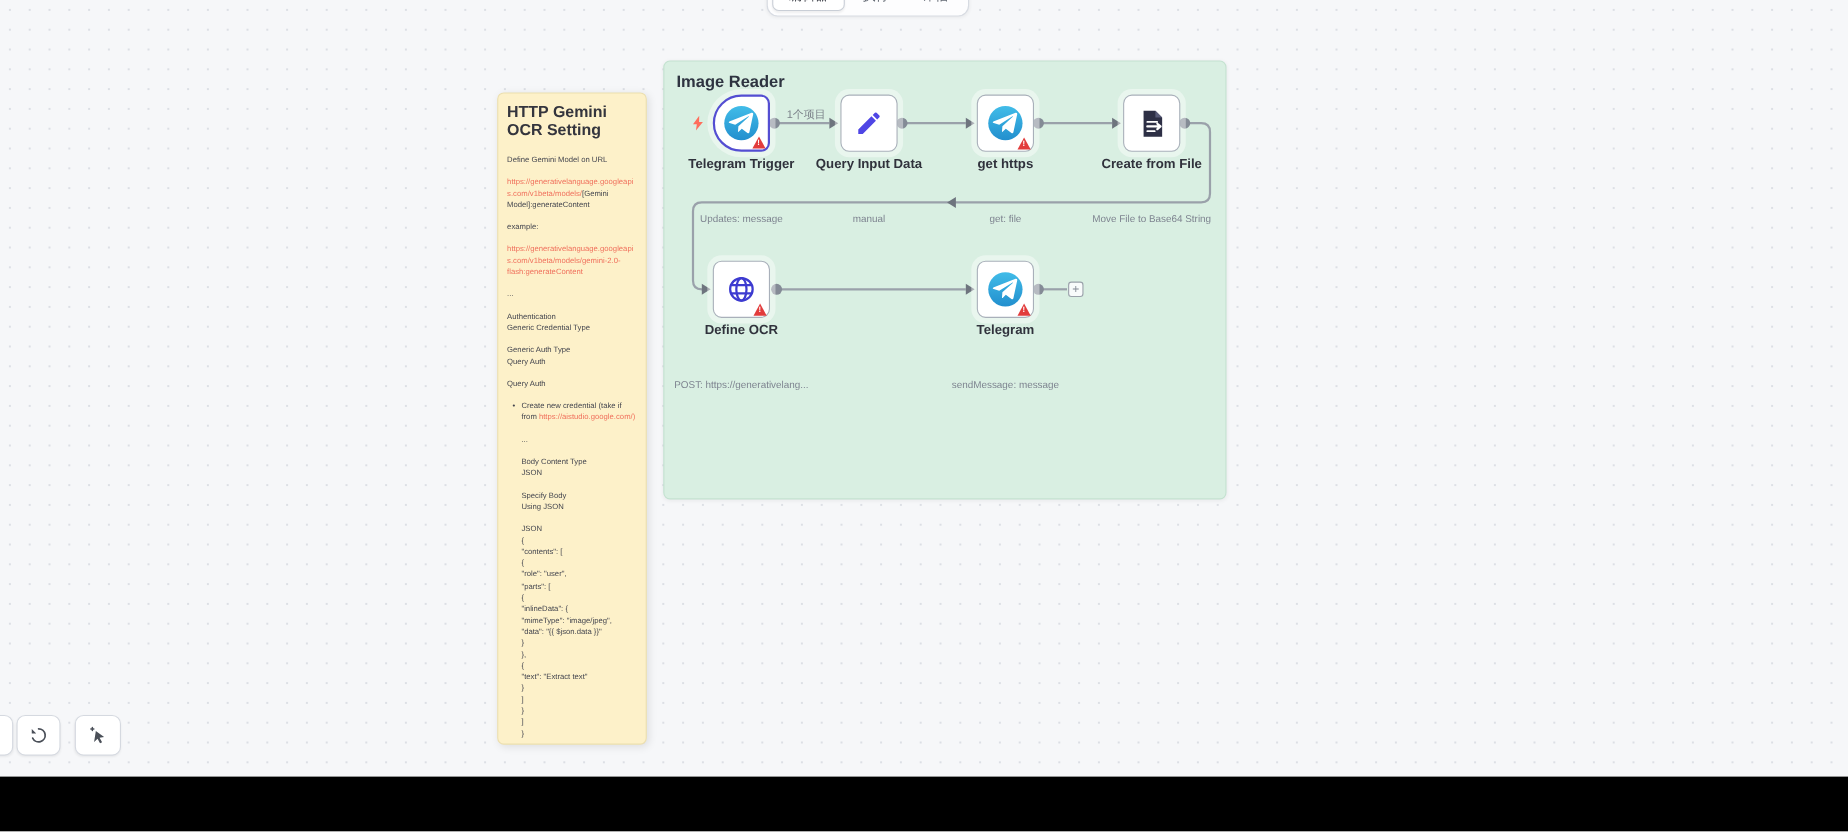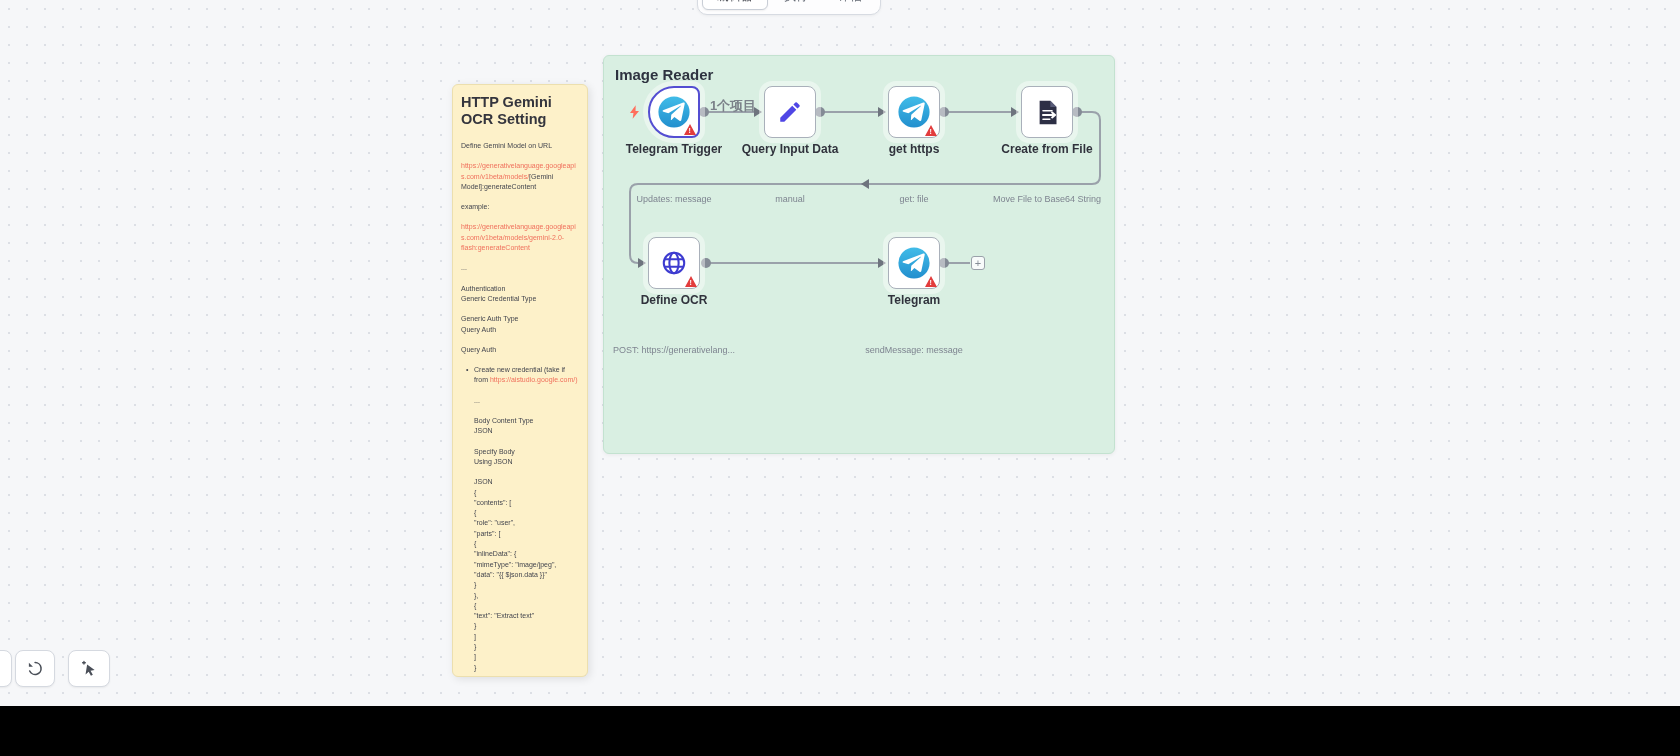--- a/index.html
+++ b/index.html
@@ -48,21 +48,21 @@
     padding:10px 11px;
   }
   .note-green h1 { font-size:15px; color:#2e3340; font-weight:700; }
 
   
   .wires { position:absolute; left:0; top:0; width:1680px; height:706px; z-index:2; pointer-events:none; }
   .wires path.w { stroke:#9aa1aa; stroke-width:2; fill:none; }
   .wires circle.dot { fill:#848b96; }
   .wires polygon.ah { fill:#6e747e; }
 
-  .conn-label { position:absolute; left:708px; top:97px; width:50px; text-align:center; font-size:13px; color:#7b8189; z-index:2;font-weight:bold; }
+  .conn-label { position:absolute; left:708px; top:97px; width:50px; text-align:center; font-size:10px; color:#7b8189; z-index:2; }
 
   
   .node-wrap { position:absolute; width:52px; height:52px; z-index:3; }
   .node {
     width:52px; height:52px; background:#fff; border:1.5px solid #a9b0ba; border-radius:8px;
     display:flex; align-items:center; justify-content:center; position:relative;
     box-shadow:0 0 0 5px rgba(255,255,255,.42); cursor:pointer;
   }
   .node.trigger { border-radius:26px 8px 8px 26px; }
   .node.selected { border:2px solid #544ed2; }

